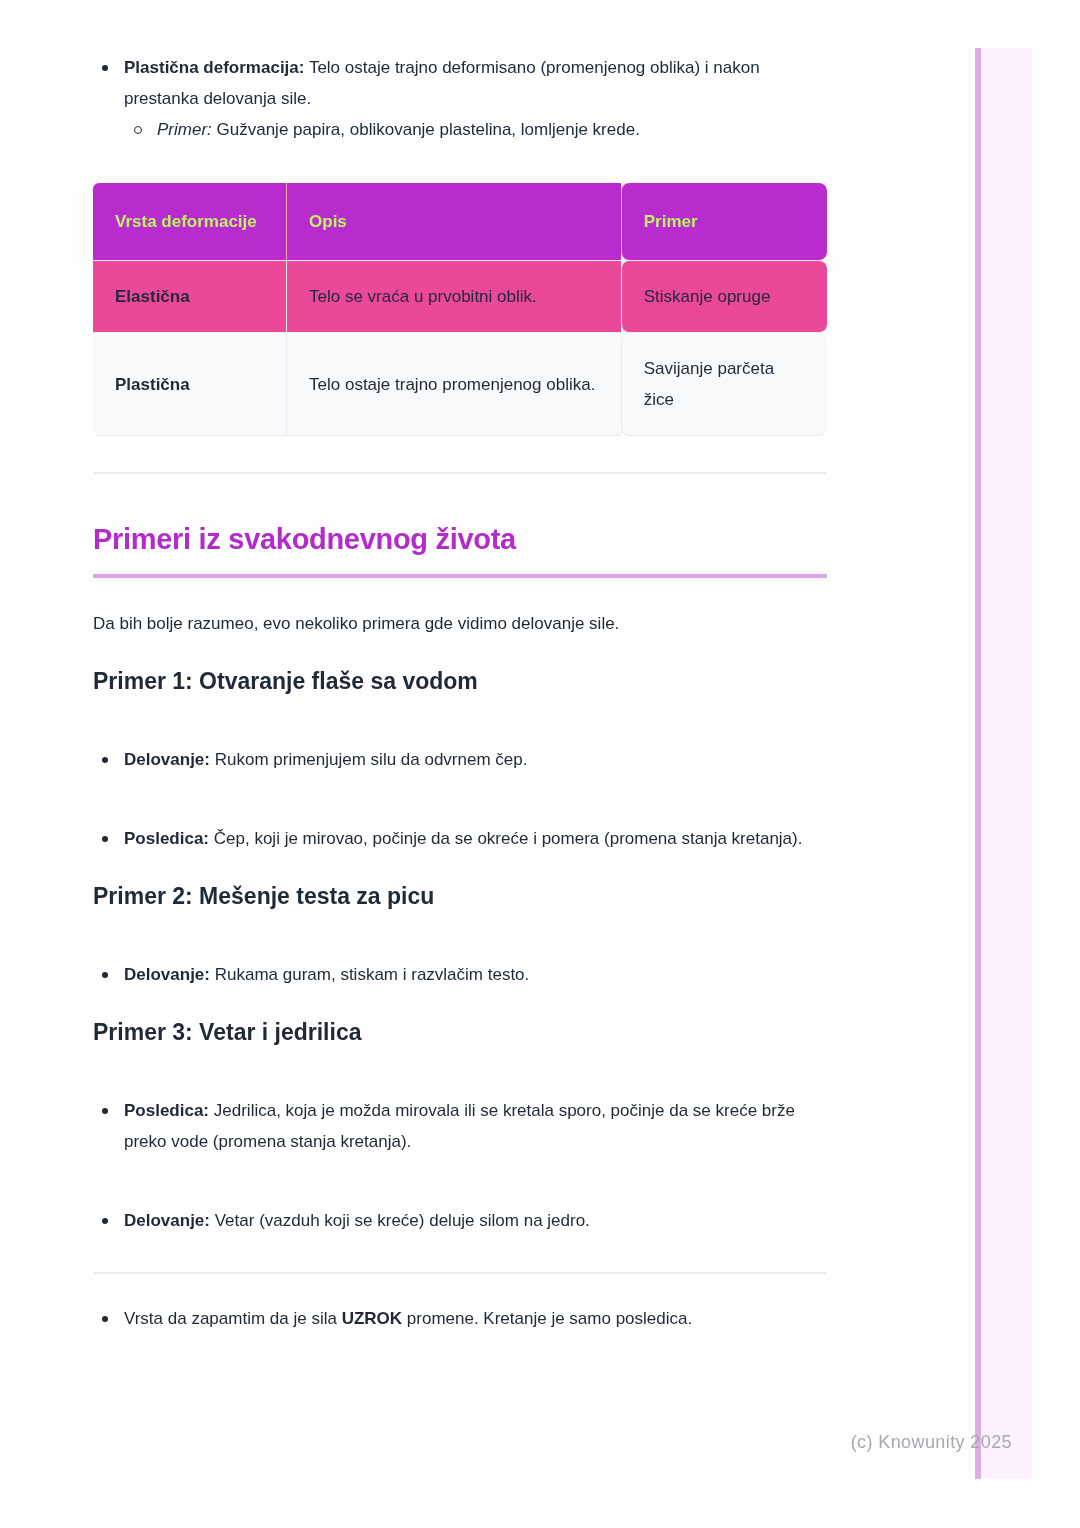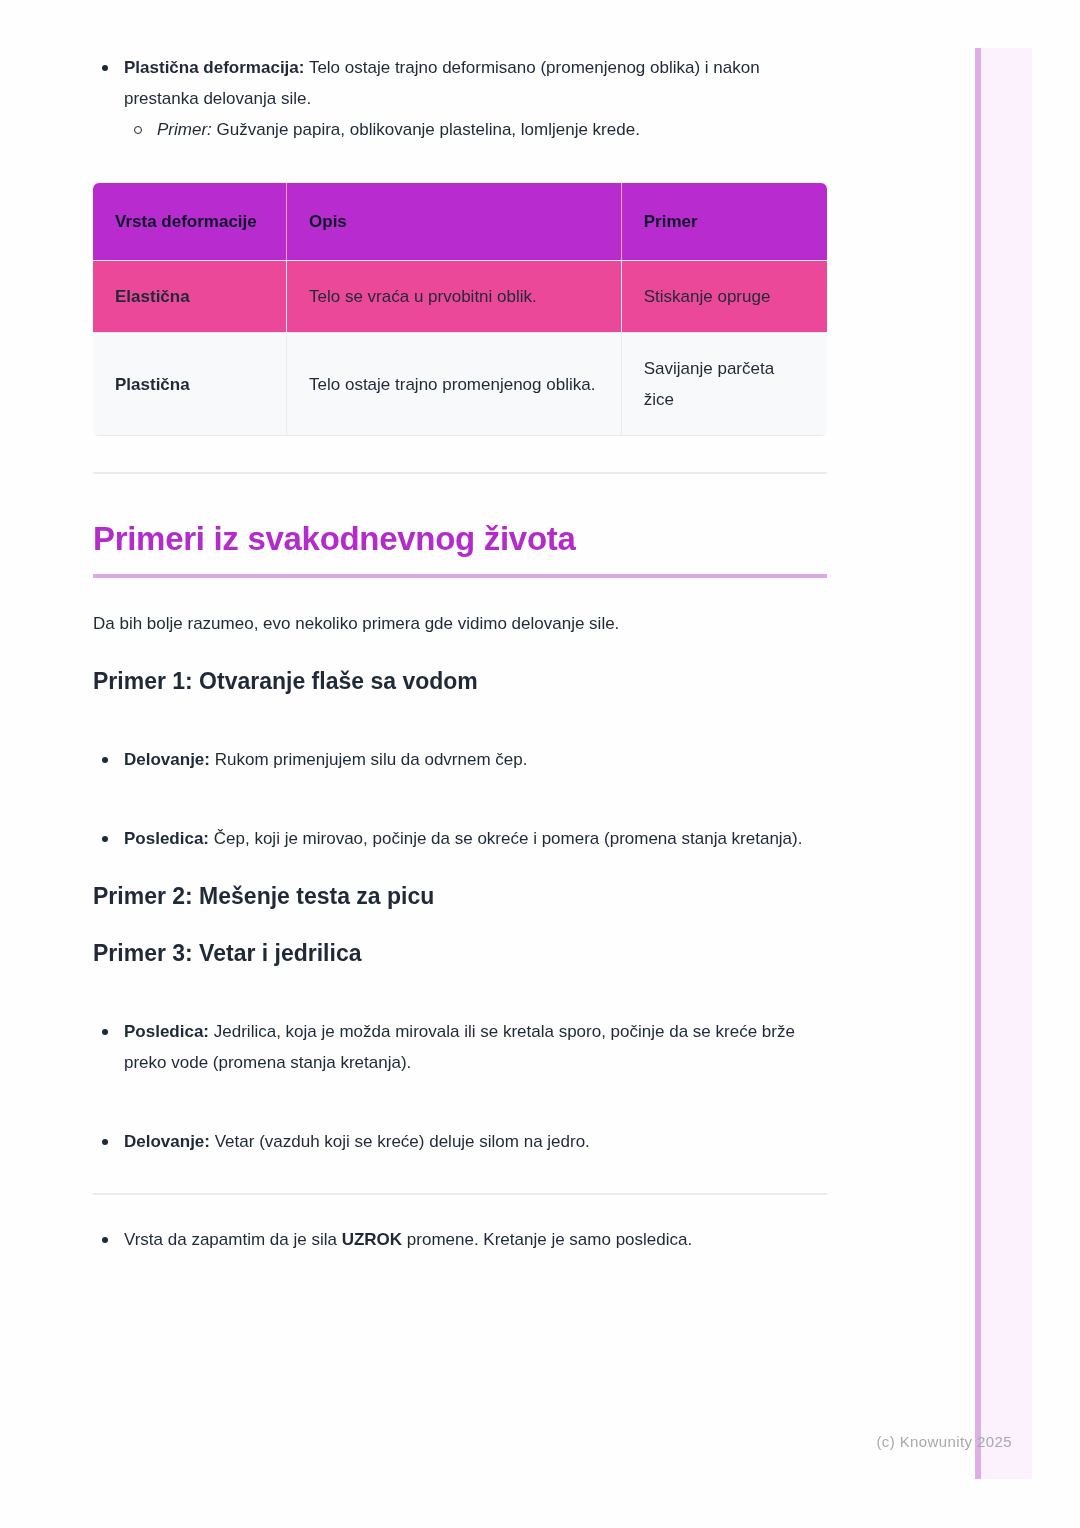--- a/index.html
+++ b/index.html
@@ -61,50 +61,50 @@
     margin-top: 38px;
     border-collapse: separate;
     border-spacing: 0;
     border-radius: 6px;
     overflow: hidden;
     font-size: 17px;
     line-height: 31px;
   }
   .def-table th {
     background: #b82bce;
-    color: #0f172a;
+    color: #bef264;
     font-weight: 700;
     text-align: left;
     vertical-align: middle;
     padding: 23px 20px 23px 22px;
   }
   .def-table th + th { border-left: 1px solid #fca5a5; }
   .def-table td {
     background: #ec4899;
     vertical-align: middle;
     padding: 20px 20px 20px 22px;
     border-bottom: 1px solid #e9ebee;
   }
   .def-table td + td { border-left: 1px solid #e9ebee; }
   .def-table tr.alt td { background: #f8f9fb; }
   .def-table .c1 { width: 26.3%; font-weight: 700; }
   .def-table .c2 { width: 45.6%; }
-  .def-table .c3 { width: 28.1%; }
+  .def-table .c3 { width: 28.1%; border-radius: 8px; }
   .def-table td.first { border-top: 1px solid #f1f2f4; }
 
   hr.divider {
     border: 0;
     border-top: 2px solid #ececee;
     margin: 36px 0 0 0;
   }
 
   h2.section-title {
     margin: 44px 0 0 0;
     padding-bottom: 14px;
-    font-size: 33px;
+    font-size: 29px;
     line-height: 42px;
     letter-spacing: -0.3px;
     font-weight: 700;
     color: #b32ccb;
     border-bottom: 4px solid #dda7e6;
   }
 
   p.intro-par { margin: 30px 0 0 0; }
 
   h3.example-heading {
@@ -113,21 +113,21 @@
     line-height: 29px;
     font-weight: 700;
     color: #1f2937;
   }
 
   .note-list { margin-top: 29px; }
 
   .footer-credit {
     position: absolute;
     top: 1431px; right: 68px;
-    font-size: 15px;
+    font-size: 18px;
     line-height: 22px;
     letter-spacing: 0.4px;
     color: #a7a9ae;
     z-index: 2;
   }
 </style>
 </head>
 <body>
 
 <div class="stripe"></div>
@@ -182,20 +182,24 @@
       <span>Rukom primenjujem silu da odvrnem čep.</span>
     </li>
     <li>
       <strong>Posledica:</strong>
       <span>Čep, koji je mirovao, počinje da se okreće i pomera (promena stanja kretanja).</span>
     </li>
   </ul>
 
   <h3 class="example-heading">Primer 2: Mešenje testa za picu</h3>
   <ul class="blist dot examples">
+    <li>
+      <strong>Delovanje:</strong>
+      <span>Rukama guram, stiskam i razvlačim testo.</span>
+    </li>
   </ul>
 
   <h3 class="example-heading">Primer 3: Vetar i jedrilica</h3>
   <ul class="blist dot examples">
     <li>
       <strong>Posledica:</strong>
       <span>Jedrilica, koja je možda mirovala ili se kretala sporo, počinje da se kreće brže preko vode (promena stanja kretanja).</span>
     </li>
     <li>
       <strong>Delovanje:</strong>

